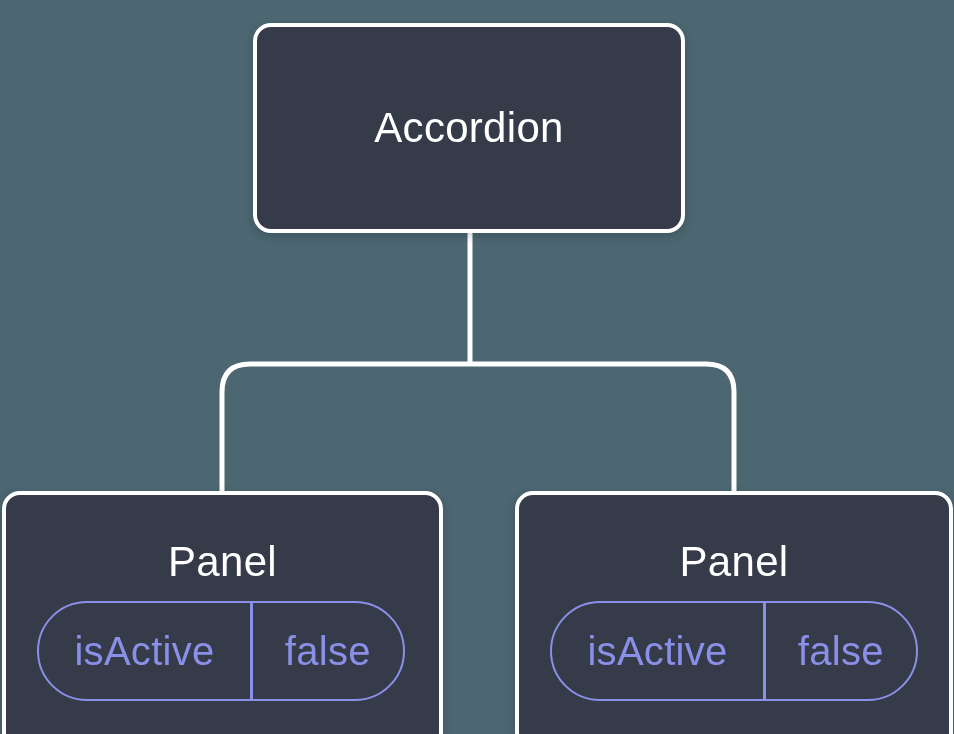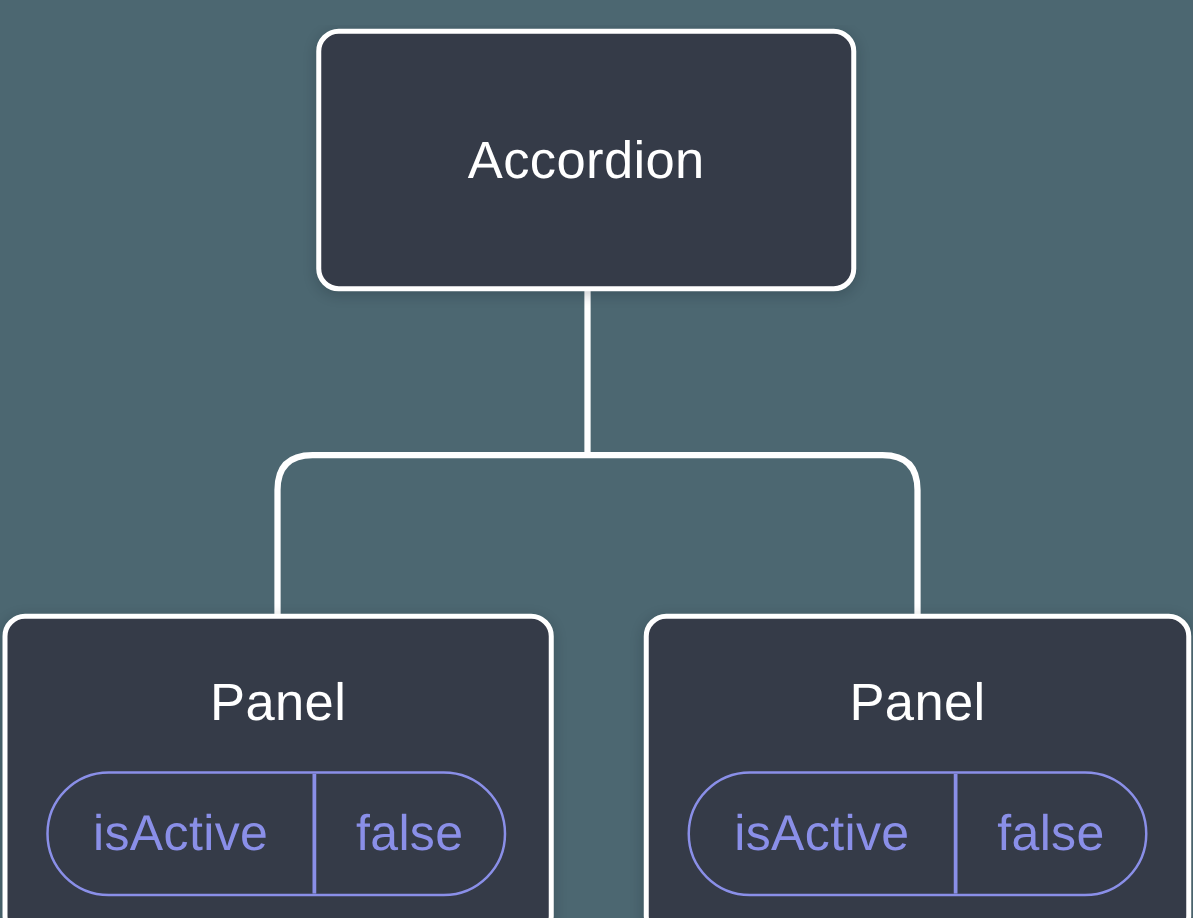--- a/index.html
+++ b/index.html
@@ -61,21 +61,21 @@
     color: var(--node-text, #FFFFFF);
     font-size: 42px;
     font-weight: 500;
     letter-spacing: 0.3px;
   }
 
   
   .state-pill {
     position: absolute;
     left: 31px;
-    top: 122px;
+    top: 106px;
     width: 368px;
     height: 100px;
     box-sizing: border-box;
     border: 2.5px solid var(--state-accent, #8A8FE8);
     border-radius: 52px;
     display: flex;
     align-items: stretch;
     overflow: hidden;
   }
   .state-name, .state-value {

